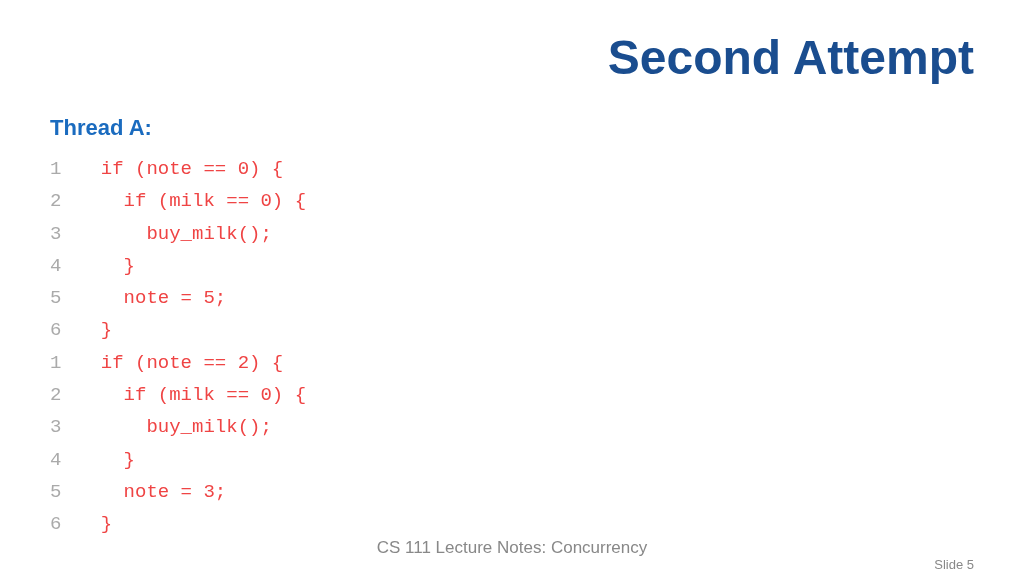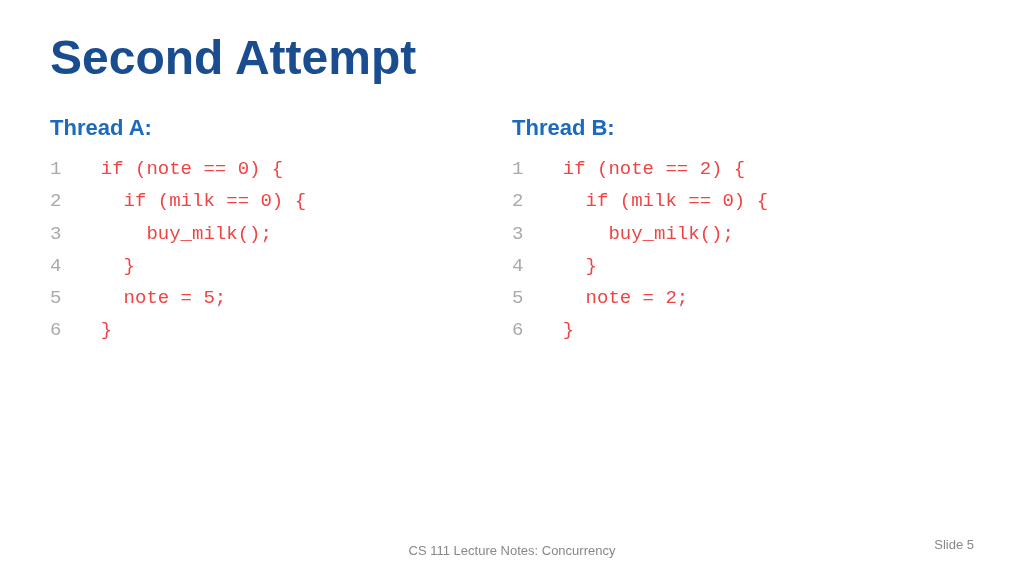--- a/index.html
+++ b/index.html
@@ -24,28 +24,28 @@
       display: flex;
       flex-direction: column;
       padding: 30px 50px 40px 50px;
       position: relative;
     }
 
     .title {
       font-size: 48px;
       font-weight: bold;
       color: #1a4d8f;
-      text-align: left;
+      text-align: right;
       margin-bottom: 30px;
       font-family: Arial, Helvetica, sans-serif;
     }
 
     .columns {
       display: flex;
-      flex-direction: row;
+      flex-direction: column;
       gap: 0;
       flex: 1;
     }
 
     .column {
       flex: 1;
       padding-right: 20px;
     }
 
     .thread-label {
@@ -79,34 +79,34 @@
 
     .code-text {
       color: #ef4444;
       font-family: 'Courier New', Courier, monospace;
       font-size: 19px;
       white-space: pre;
     }
 
     .footer {
       position: absolute;
-      bottom: 24px;
+      bottom: 4px;
       left: 0;
       right: 0;
       display: flex;
       justify-content: space-between;
       padding: 0 50px;
     }
 
     .footer-center {
       position: absolute;
       bottom: 18px;
       left: 50%;
       transform: translateX(-50%);
-      font-size: 13px;
+      font-size: 17px;
       color: #888888;
       font-family: Arial, Helvetica, sans-serif;
     }
 
     .footer-right {
       font-size: 13px;
       color: #888888;
       font-family: Arial, Helvetica, sans-serif;
     }
   </style>
@@ -142,41 +142,40 @@
           <span class="code-text">    note = 5;</span>
         </div>
         <div class="code-line">
           <span class="line-num">6</span>
           <span class="code-text">  }</span>
         </div>
       </div>
     </div>
 
     <div class="column">
-      <div class="thread-label">Thread B:</div>
       <div class="code-block">
         <div class="code-line">
           <span class="line-num">1</span>
           <span class="code-text">  if (note == 2) {</span>
         </div>
         <div class="code-line">
           <span class="line-num">2</span>
           <span class="code-text">    if (milk == 0) {</span>
         </div>
         <div class="code-line">
           <span class="line-num">3</span>
           <span class="code-text">      buy_milk();</span>
         </div>
         <div class="code-line">
           <span class="line-num">4</span>
           <span class="code-text">    }</span>
         </div>
         <div class="code-line">
           <span class="line-num">5</span>
-          <span class="code-text">    note = 2;</span>
+          <span class="code-text">    note = 3;</span>
         </div>
         <div class="code-line">
           <span class="line-num">6</span>
           <span class="code-text">  }</span>
         </div>
       </div>
     </div>
   </div>
 
   <div class="footer-center">CS 111 Lecture Notes: Concurrency</div>

